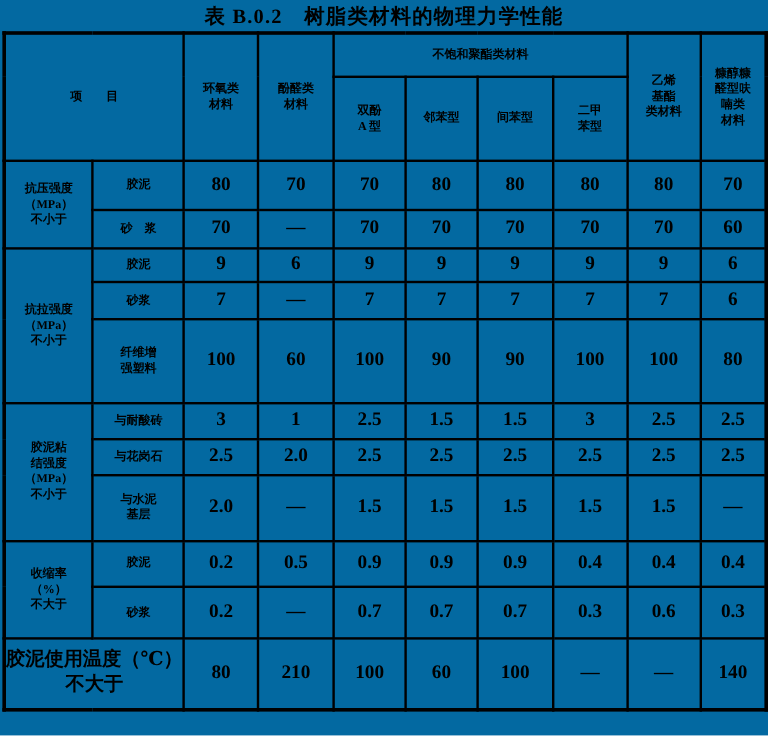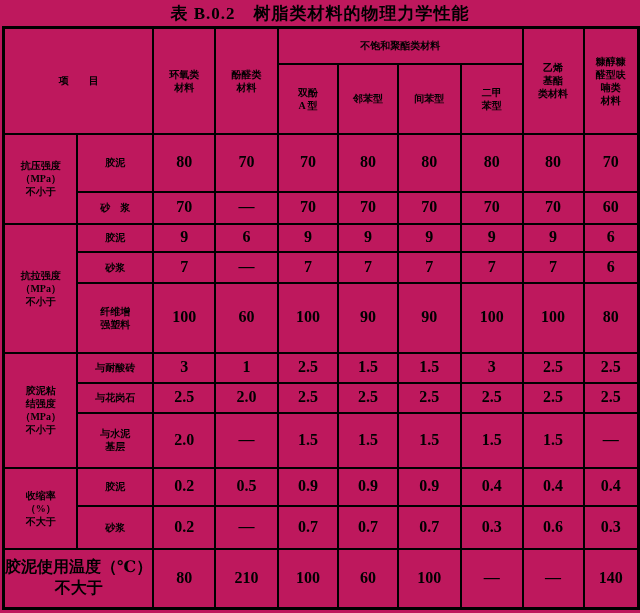--- a/index.html
+++ b/index.html
@@ -4,21 +4,21 @@
 <style>
   html, body {
     margin: 0;
     padding: 0;
     background: #ffffff;
   }
   .page {
     position: relative;
     width: 640px;
     height: 613px;
-    background: #be185d;
+    background: #0369a1;
     overflow: hidden;
     font-family: "Liberation Serif", "DejaVu Serif", serif;
   }
   .doc-title {
     position: absolute;
     top: 2px;
     left: 0;
     width: 640px;
     text-align: center;
     font-size: 17px;
@@ -106,21 +106,21 @@
 
     <tr style="height:70px">
       <td class="zh">双酚
 A 型</td>
       <td class="zh">邻苯型</td>
       <td class="zh">间苯型</td>
       <td class="zh">二甲
 苯型</td>
     </tr>
 
-    <tr style="height:58px">
+    <tr style="height:41px">
       <td class="zh" rowspan="2">抗压强度
 （MPa）
 不小于</td>
       <td class="zh">胶泥</td>
       <td class="num">80</td>
       <td class="num">70</td>
       <td class="num">70</td>
       <td class="num">80</td>
       <td class="num">80</td>
       <td class="num">80</td>

